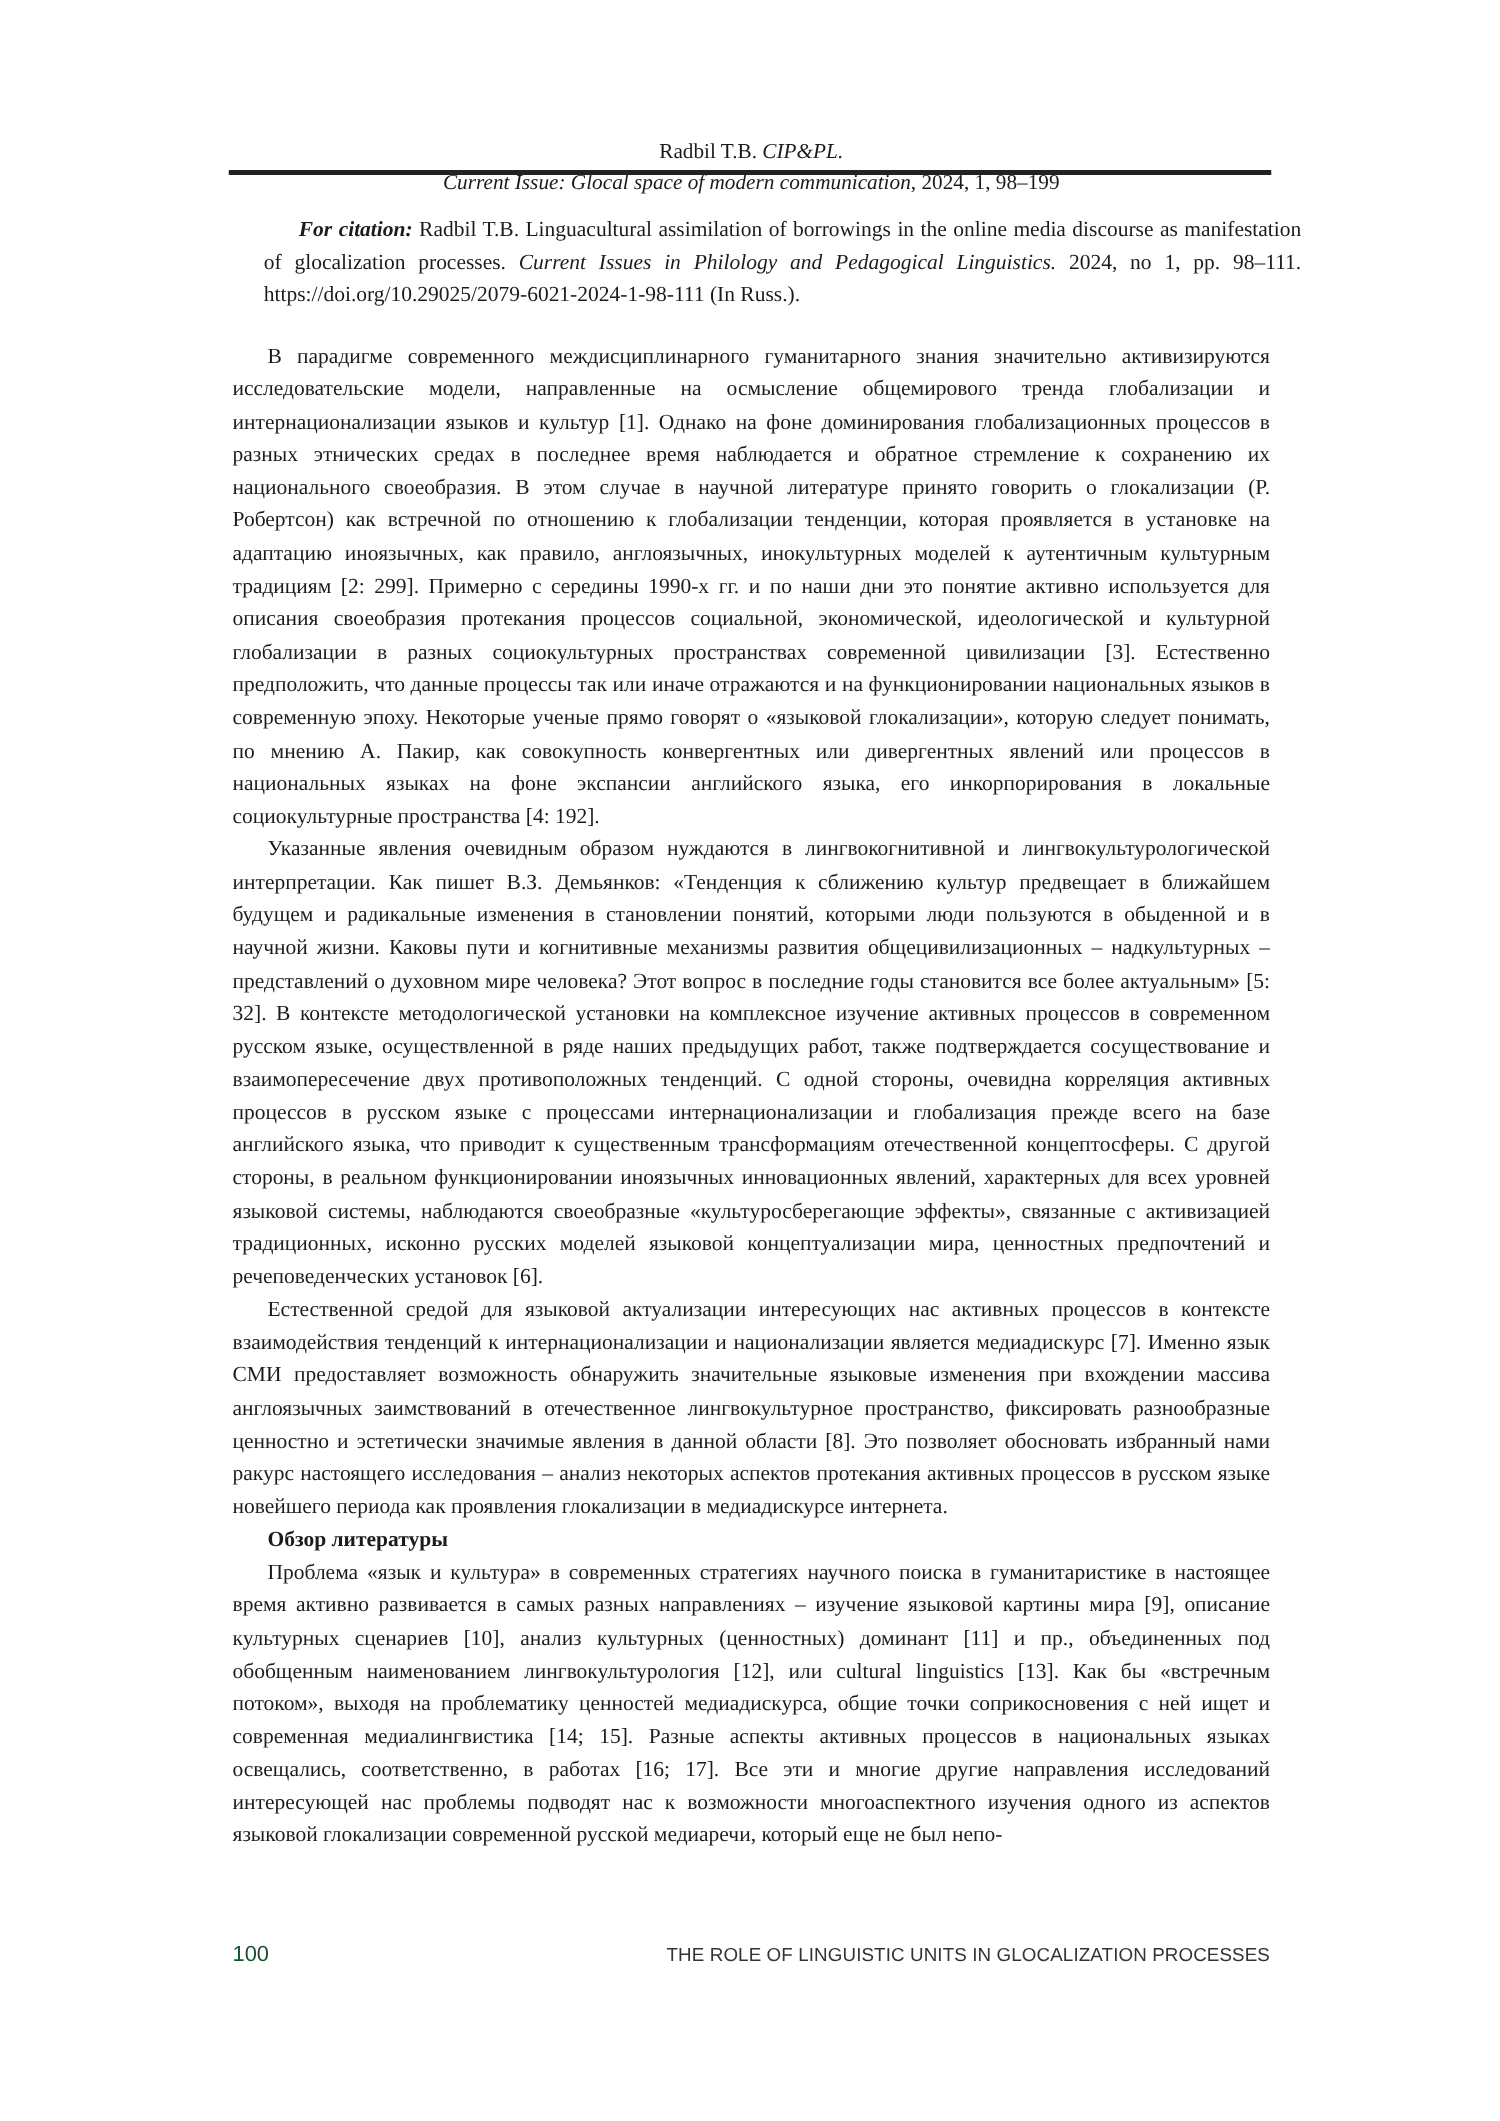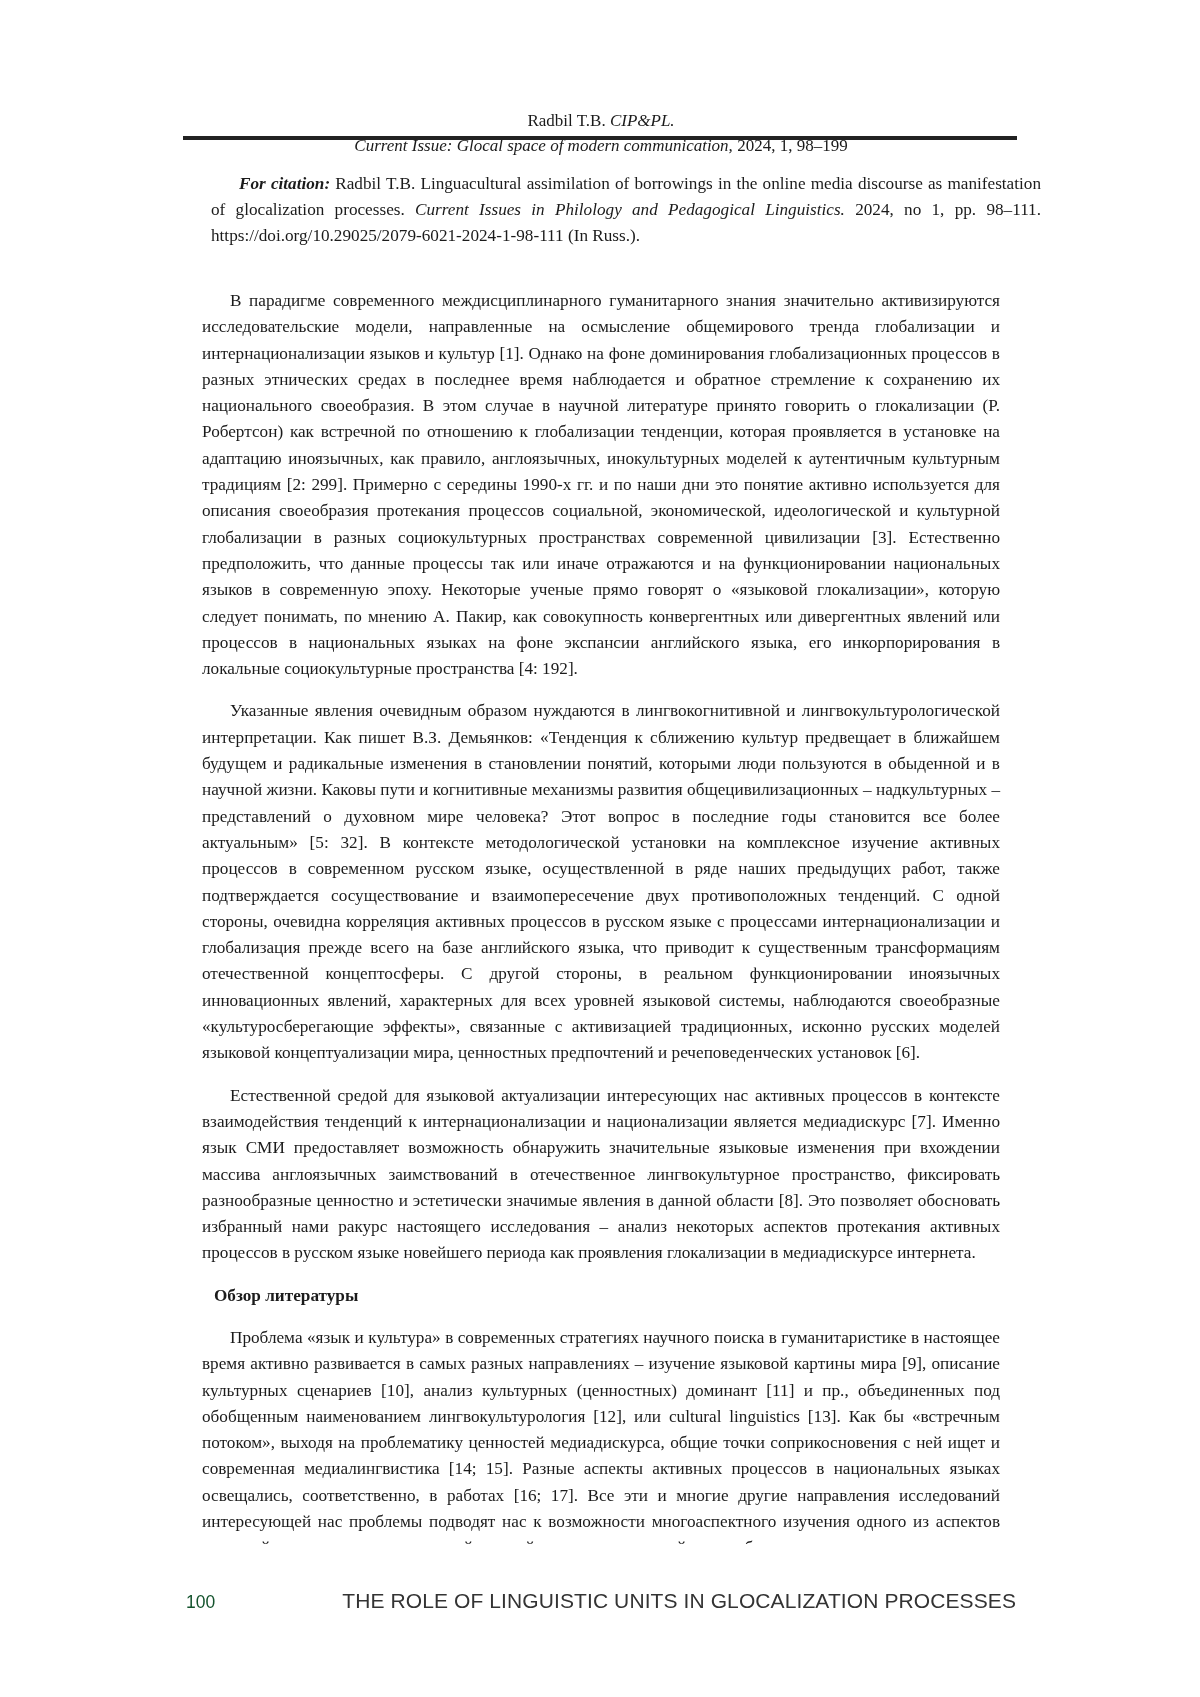--- a/index.html
+++ b/index.html
@@ -55,41 +55,41 @@
     width: 830px;
     height: 1272px;
     overflow: hidden;
     text-align: justify;
     font-size: 17.2px;
     line-height: 26.3px;
     hyphens: auto;
     -webkit-hyphens: auto;
   }
   .main p {
-    margin: 16px;
+    margin: 0;
     text-indent: 28px;
   }
   .main .sec-heading {
     margin: 0;
     text-indent: 28px;
     font-weight: bold;
     font-size: 17.2px;
   }
   .footer {
     position: absolute;
     top: 1553px;
     left: 186px;
     width: 830px;
     display: flex;
     justify-content: space-between;
     align-items: baseline;
     font-family: "Liberation Sans", "DejaVu Sans", sans-serif;
   }
   .footer .page-num { font-size: 17.5px; color: #14532d; }
-  .footer .running { font-size: 21px; letter-spacing: 0.1px; color: #333333; margin-top: 36px; }
+  .footer .running { font-size: 15px; letter-spacing: 0.1px; color: #333333; }
 </style>
 </head>
 <body>
 
 <div class="header">
   <div><span>Radbil T.B. </span><span class="it">CIP&amp;PL.</span></div>
   <div><span class="it">Current Issue: Glocal space of modern communication,</span><span> 2024, 1, 98–199</span></div>
 </div>
 
 <div class="rule"></div>

